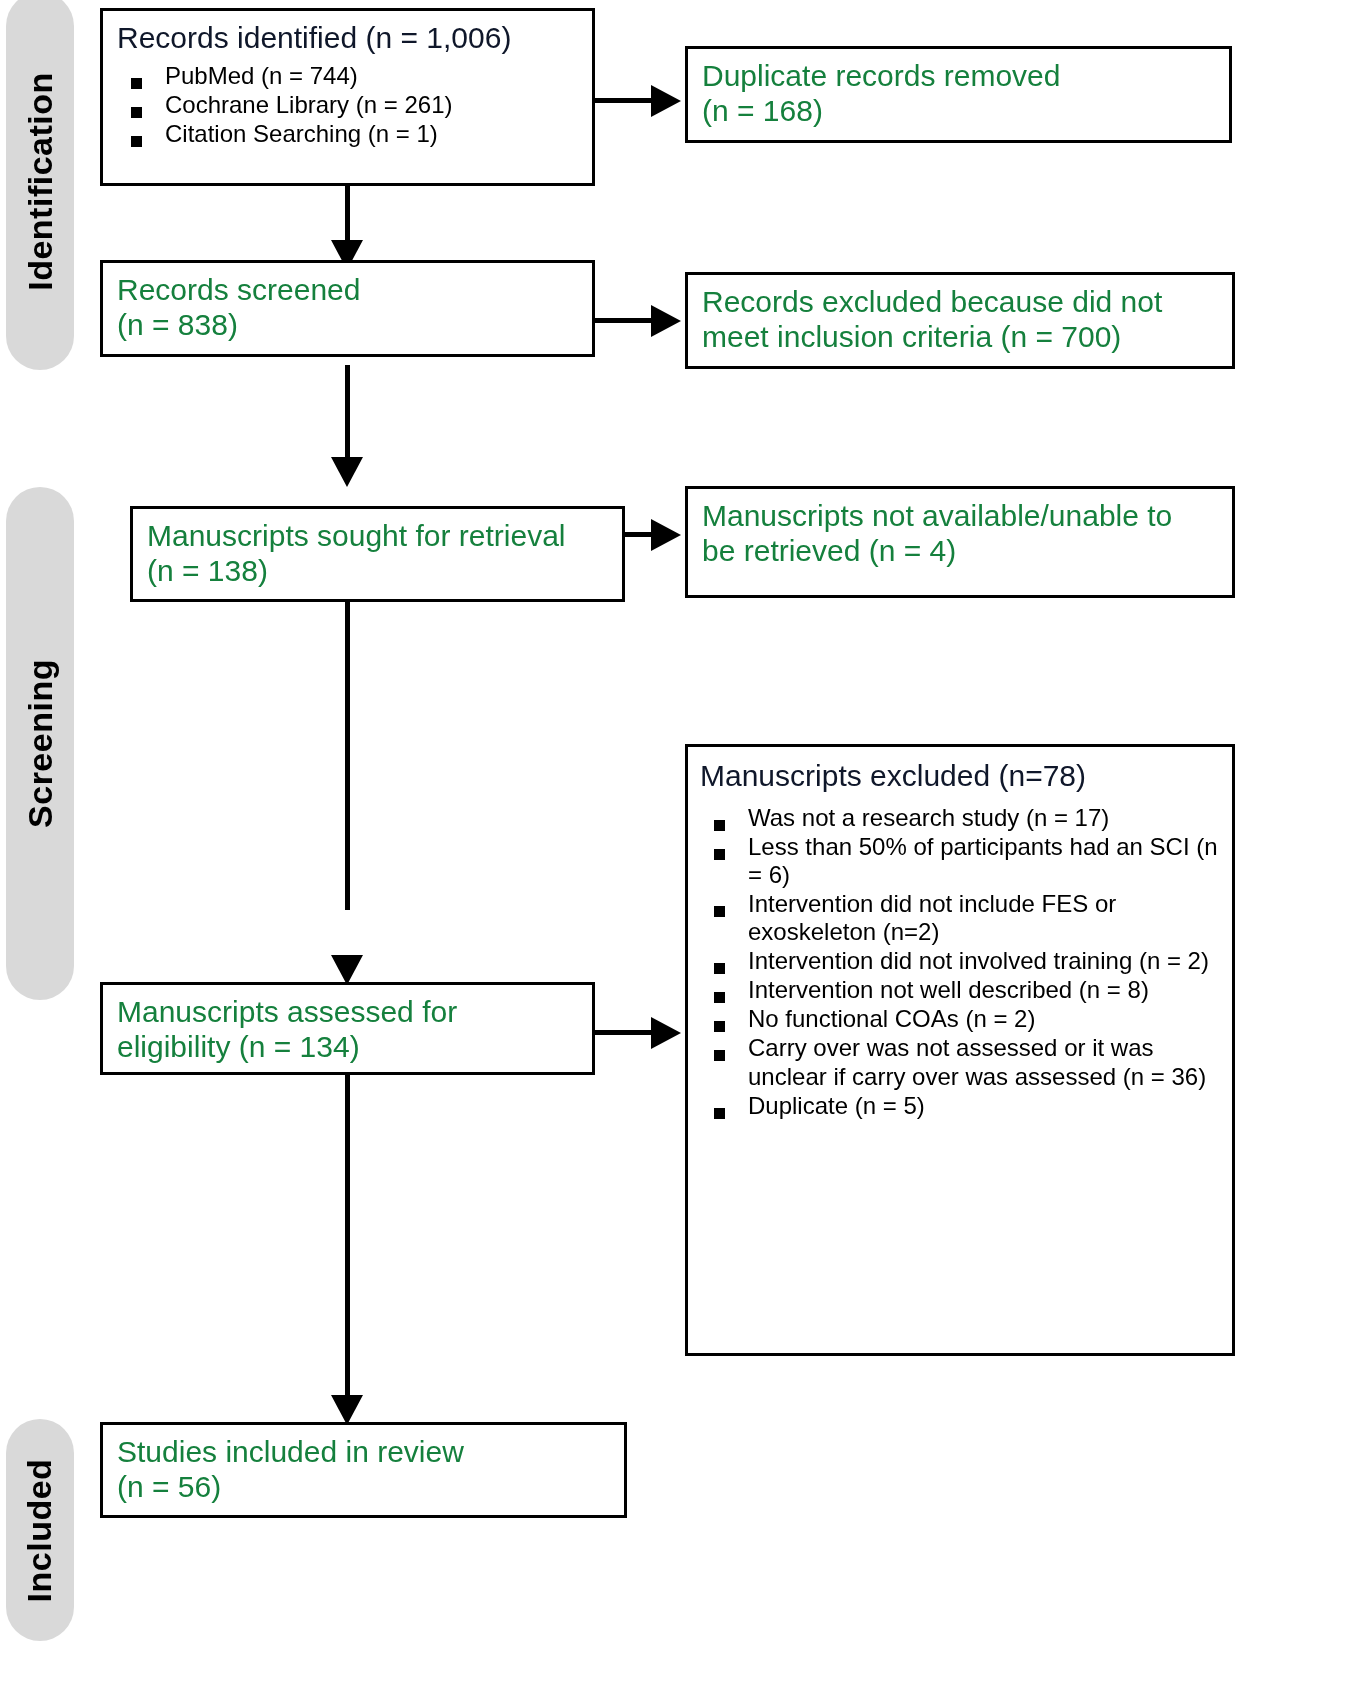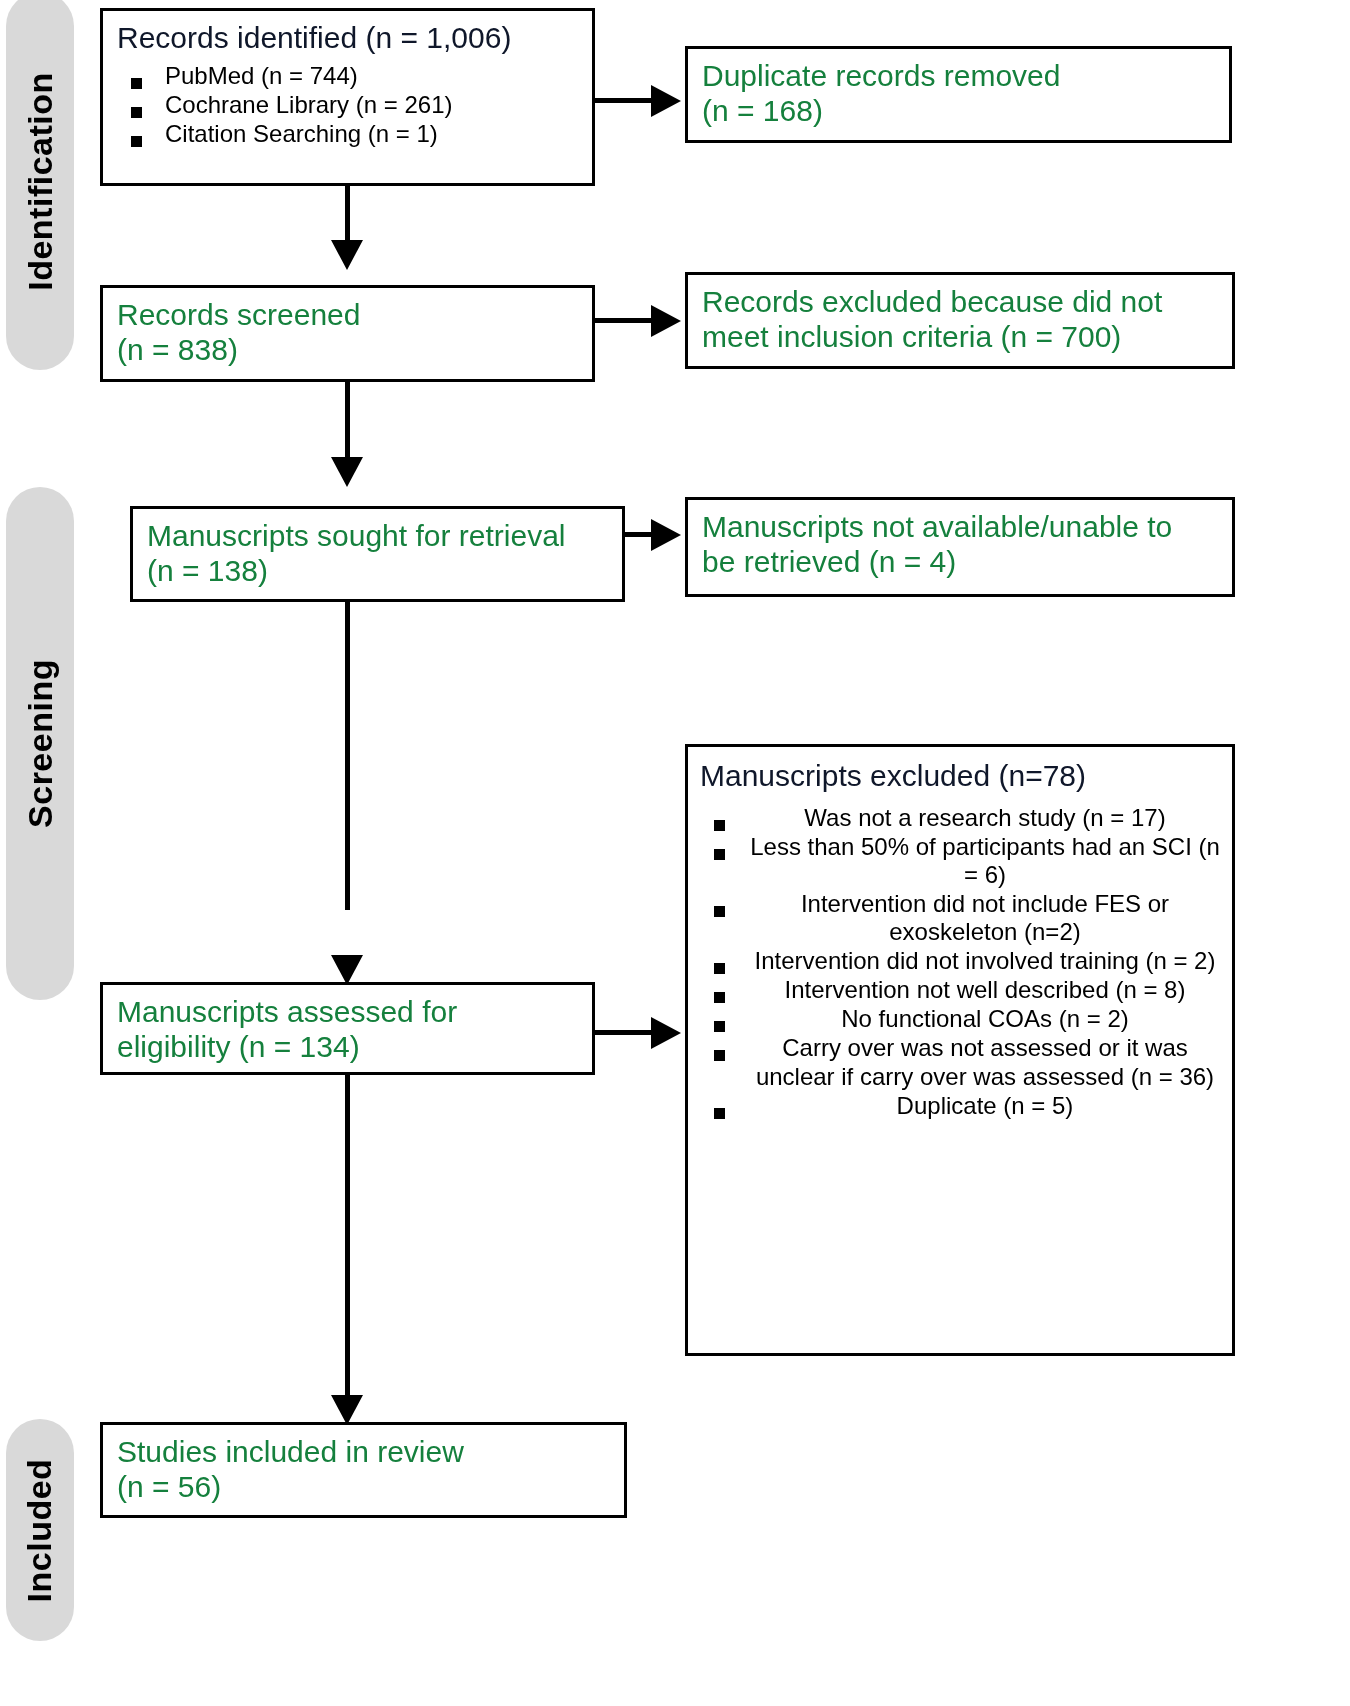--- a/index.html
+++ b/index.html
@@ -162,21 +162,21 @@
         <span class="bullet-sq"></span>
         <span>Cochrane Library (n = 261)</span>
       </li>
       <li>
         <span class="bullet-sq"></span>
         <span>Citation Searching (n = 1)</span>
       </li>
     </ul>
   </div>
 
-  <div class="flow-box" style="left:100px; top:285px; width:495px; height:97px;">
+  <div class="flow-box" style="left:100px; top:260px; width:495px; height:97px;">
     <div class="box-text">Records screened
 (n = 838)</div>
   </div>
 
   <div class="flow-box" style="left:100px; top:506px; width:495px; height:96px;margin-left:30px;">
     <div class="box-text">Manuscripts sought for retrieval
 (n = 138)</div>
   </div>
 
   <div class="flow-box" style="left:100px; top:982px; width:495px; height:93px;">
@@ -192,28 +192,28 @@
   <div class="flow-box" style="left:685px; top:46px; width:547px; height:97px;">
     <div class="box-text">Duplicate records removed
 (n = 168)</div>
   </div>
 
   <div class="flow-box" style="left:685px; top:272px; width:550px; height:97px;">
     <div class="box-text">Records excluded because did not
 meet inclusion criteria (n = 700)</div>
   </div>
 
-  <div class="flow-box" style="left:685px; top:486px; width:550px; height:100px;margin-top:11px;">
+  <div class="flow-box" style="left:685px; top:486px; width:550px; height:112px;">
     <div class="box-text">Manuscripts not available/unable to
 be retrieved (n = 4)</div>
   </div>
 
   <div class="flow-box" style="left:685px; top:744px; width:550px; height:612px; padding:12px 10px 8px 12px;">
     <div class="box-title">Manuscripts excluded (n=78)</div>
-    <ul class="box-list" style="margin-top:10px;text-align:center;">
+    <ul class="box-list" style="margin-top:10px;">
       <li>
         <span class="bullet-sq"></span>
         <span>Was not a research study (n = 17)</span>
       </li>
       <li>
         <span class="bullet-sq"></span>
         <span>Less than 50% of participants had an SCI (n = 6)</span>
       </li>
       <li>
         <span class="bullet-sq"></span>

